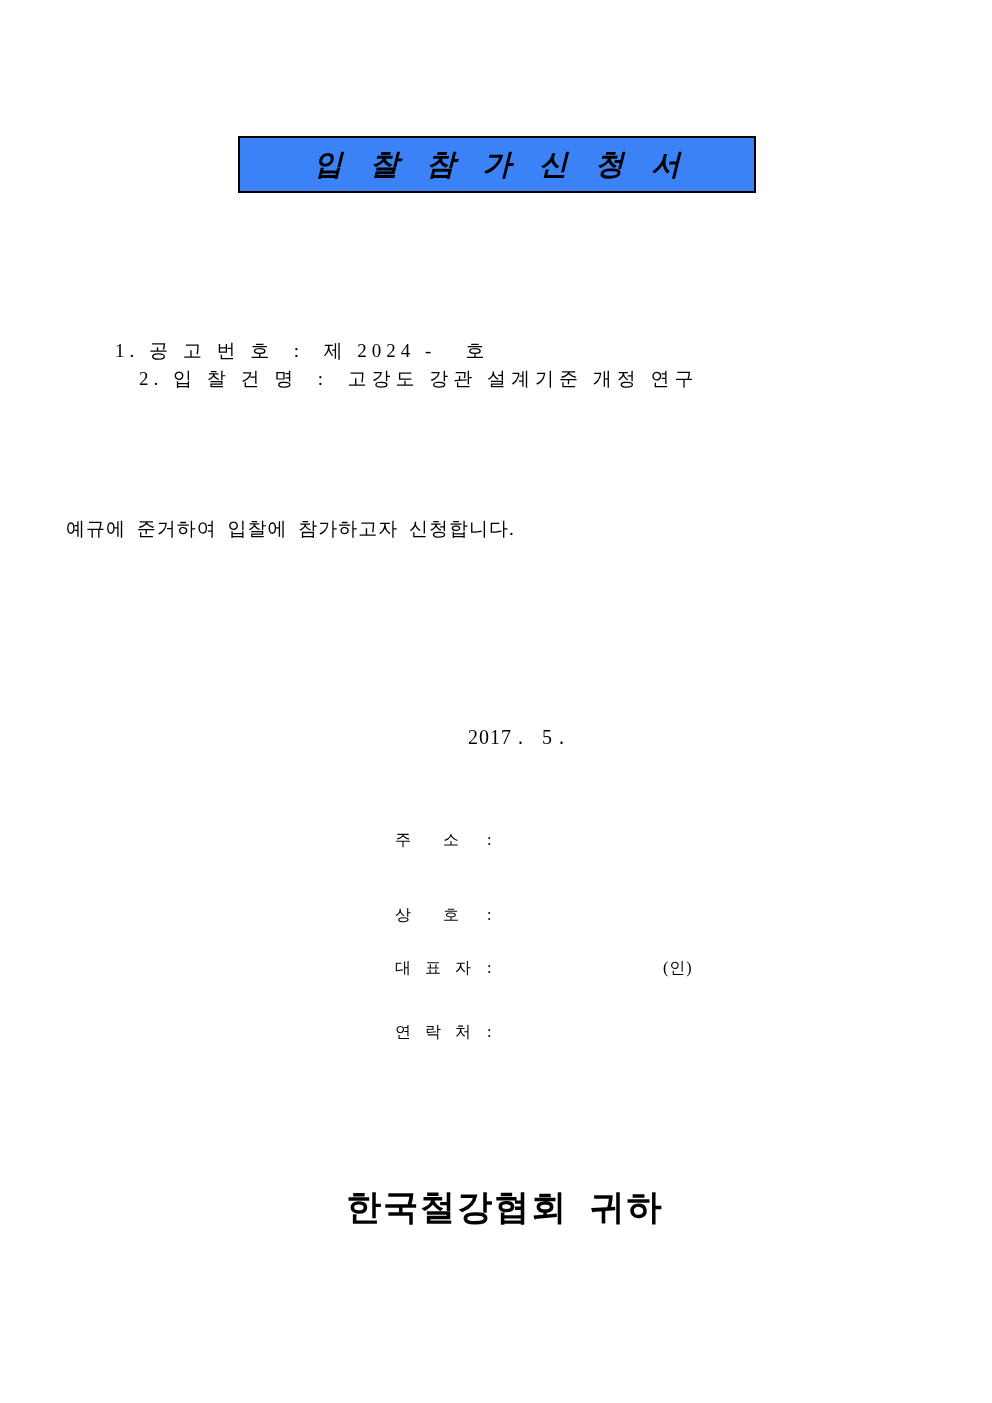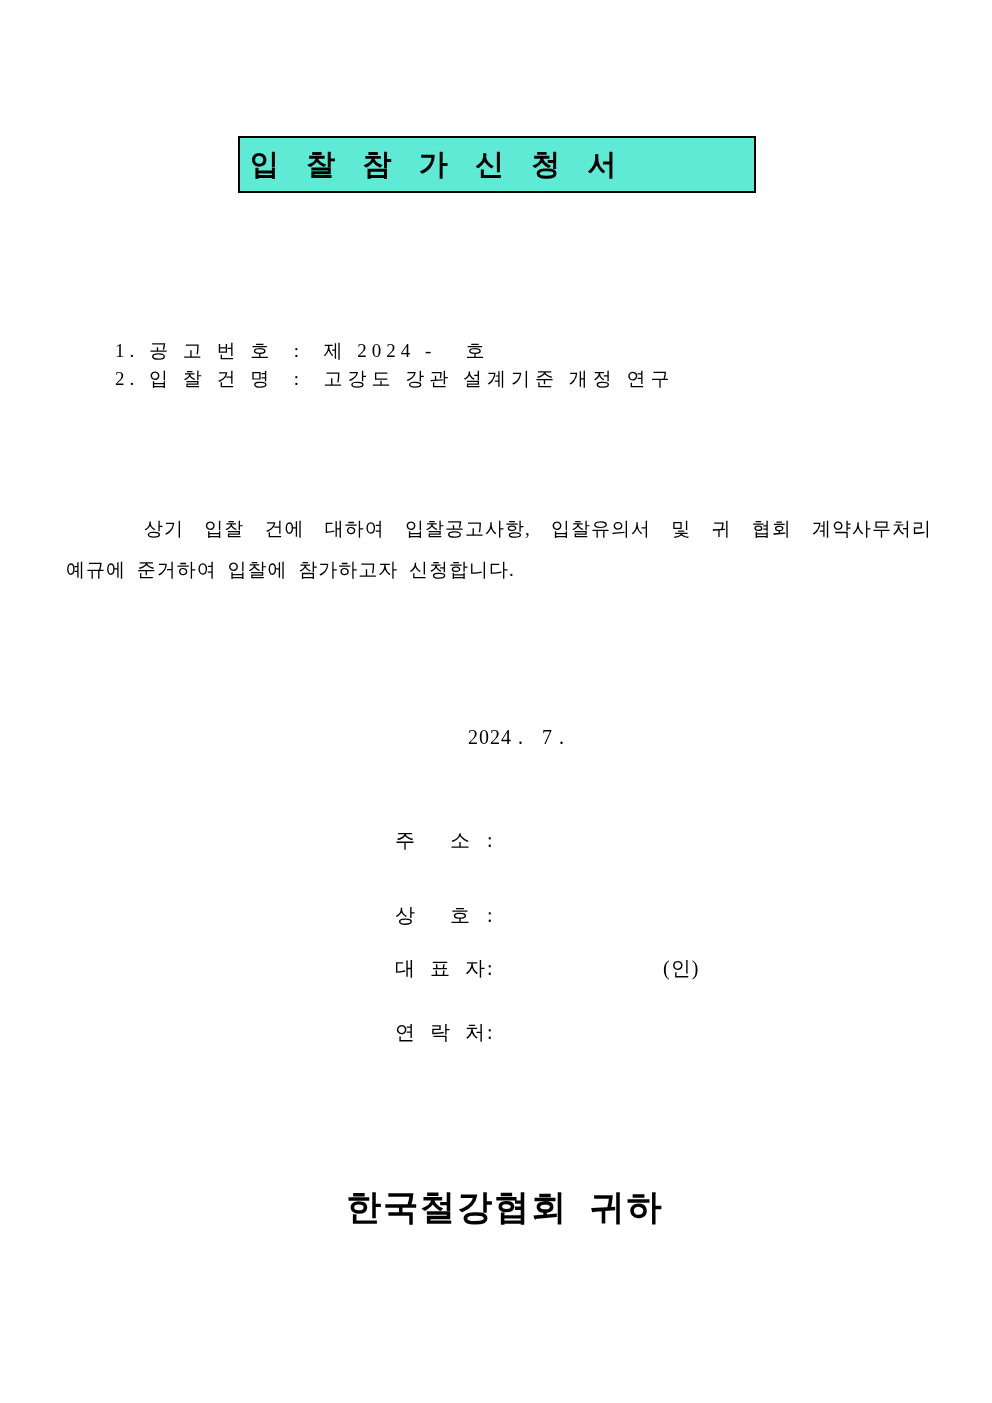--- a/index.html
+++ b/index.html
@@ -10,43 +10,45 @@
     margin: 0 auto;
     background: #ffffff;
     font-family: "Liberation Serif", "DejaVu Serif", serif;
     color: #000000;
     overflow: hidden;
   }
   .title-box {
     position: absolute;
     left: 238px; top: 136px;
     width: 518px; height: 57px;
-    background: #5eead4;
+    background: #3b82f6;
     border: 2px solid #000000;
     box-sizing: border-box;
     display: flex;
     align-items: center;
+    justify-content: center;
+    font-style: italic;
   }
   .title-text {
     font-size: 29px;
     font-weight: bold;
     letter-spacing: 10px;
     white-space: pre;
     text-indent: 10px; 
   }
   .item-row {
     position: absolute;
     left: 115px;
     font-size: 19px;
     letter-spacing: 5px;
     white-space: pre;
     line-height: 26px;
   }
   .item-1 { top: 314px; margin-top: 24px; }
-  .item-2 { top: 366px; }
+  .item-2 { top: 366px; margin-left: 24px; }
   .body-paragraph {
     position: absolute;
     left: 66px; top: 508px;
     width: 866px;
     font-size: 19px;
     line-height: 41px;
     letter-spacing: 1px;
   }
   .body-line-1 {
     text-indent: 78px;
@@ -62,21 +64,21 @@
     position: absolute;
     left: 468px; top: 726px;
     font-size: 20px;
     white-space: pre;
     letter-spacing: 1px;
   }
   .field-row {
     position: absolute;
     left: 395px;
     width: 520px;
-    font-size: 20px;
+    font-size: 16px;
     line-height: 28px;
   }
   .field-row-0 { top: 826px; }
   .field-row-1 { top: 890px; margin-top: 11px; }
   .field-row-2 { top: 954px; }
   .field-row-3 { top: 1018px; }
   .field-label {
     display: inline-block;
     width: 92px;
     letter-spacing: 5px;
@@ -111,25 +113,24 @@
 <div class="page">
 
   <div class="title-box">
     <span class="title-text">입 찰 참 가 신 청 서</span>
   </div>
 
   <div class="item-row item-1">1. 공 고 번 호  :  제 2024 -   호</div>
   <div class="item-row item-2">2. 입 찰 건 명  :  고강도 강관 설계기준 개정 연구</div>
 
   <div class="body-paragraph">
-    <div class="body-line-1">상기 입찰 건에 대하여 입찰공고사항, 입찰유의서 및 귀 협회 계약사무처리</div>
     <div class="body-line-2">예규에 준거하여 입찰에 참가하고자 신청합니다.</div>
   </div>
 
-  <div class="date-line">2024 .   7 .</div>
+  <div class="date-line">2017 .   5 .</div>
 
   <div class="field-row field-row-0">
     <span class="field-label">주   소</span><span class="field-colon">:</span>
   </div>
 
   <div class="field-row field-row-1">
     <span class="field-label">상   호</span><span class="field-colon">:</span>
   </div>
 
   <div class="field-row field-row-2">

